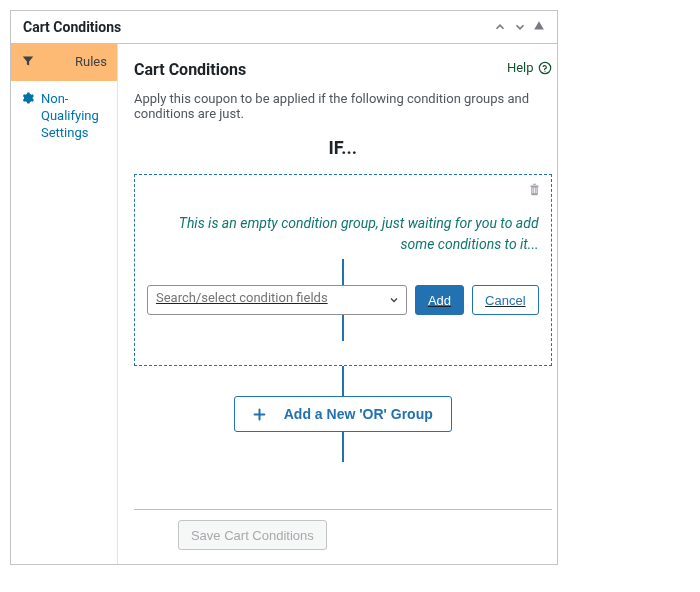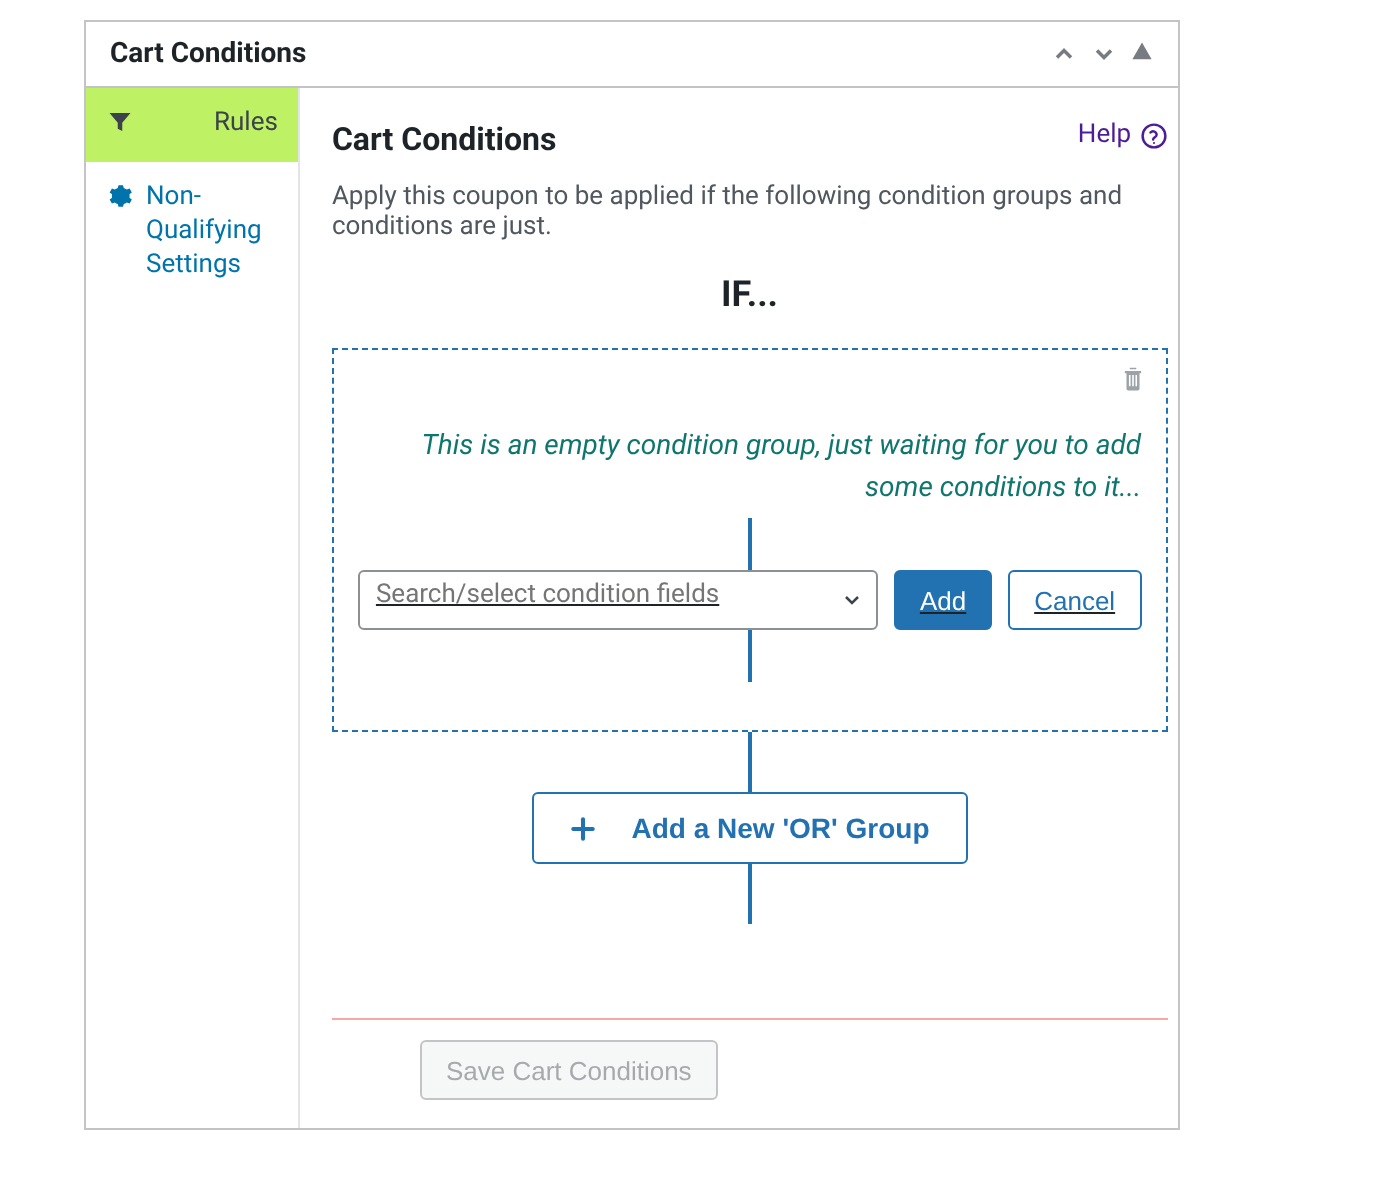--- a/index.html
+++ b/index.html
@@ -8,21 +8,20 @@
     padding: 10px;
     font-family: -apple-system, BlinkMacSystemFont, "Segoe UI", Roboto, sans-serif;
     font-size: 13px;
     color: #1d2327;
     background: #fff;
   }
   .panel {
     width: 548px;
     border: 1px solid #c3c4c7;
     background: #fff;
-    margin-left: 32px;
   }
   .panel-header {
     display: flex;
     align-items: center;
     justify-content: space-between;
     border-bottom: 1px solid #c3c4c7;
     padding: 8px 12px;
     background: #fff;
   }
   .panel-title {
@@ -49,21 +48,21 @@
     display: flex;
     align-items: flex-start;
     gap: 6px;
     padding: 10px 10px;
     font-size: 13px;
     cursor: pointer;
     color: #0073aa;
     line-height: 1.3;
   }
   .sidebar-item.active {
-    background: #bef264;
+    background: #fdba74;
     color: #3c434a;
     gap: 40px;
   }
   .sidebar-item .icon {
     flex: 0 0 14px;
     display: inline-flex;
     align-items: center;
     justify-content: center;
     color: inherit;
     margin-top: 1px;
@@ -85,21 +84,21 @@
   .main-title {
     font-size: 16px;
     font-weight: 700;
     margin: 4px 0 8px 0;
   }
   .help-link {
     display: inline-flex;
     align-items: center;
     gap: 4px;
     font-size: 13px;
-    color: #4c1d95;
+    color: #14532d;
     cursor: pointer;
     margin-top: 4px;
   }
   .description {
     font-size: 13px;
     color: #50575e;
     margin: 4px 0 16px 0;
   }
   .if-label, .then-label {
     text-align: center;

